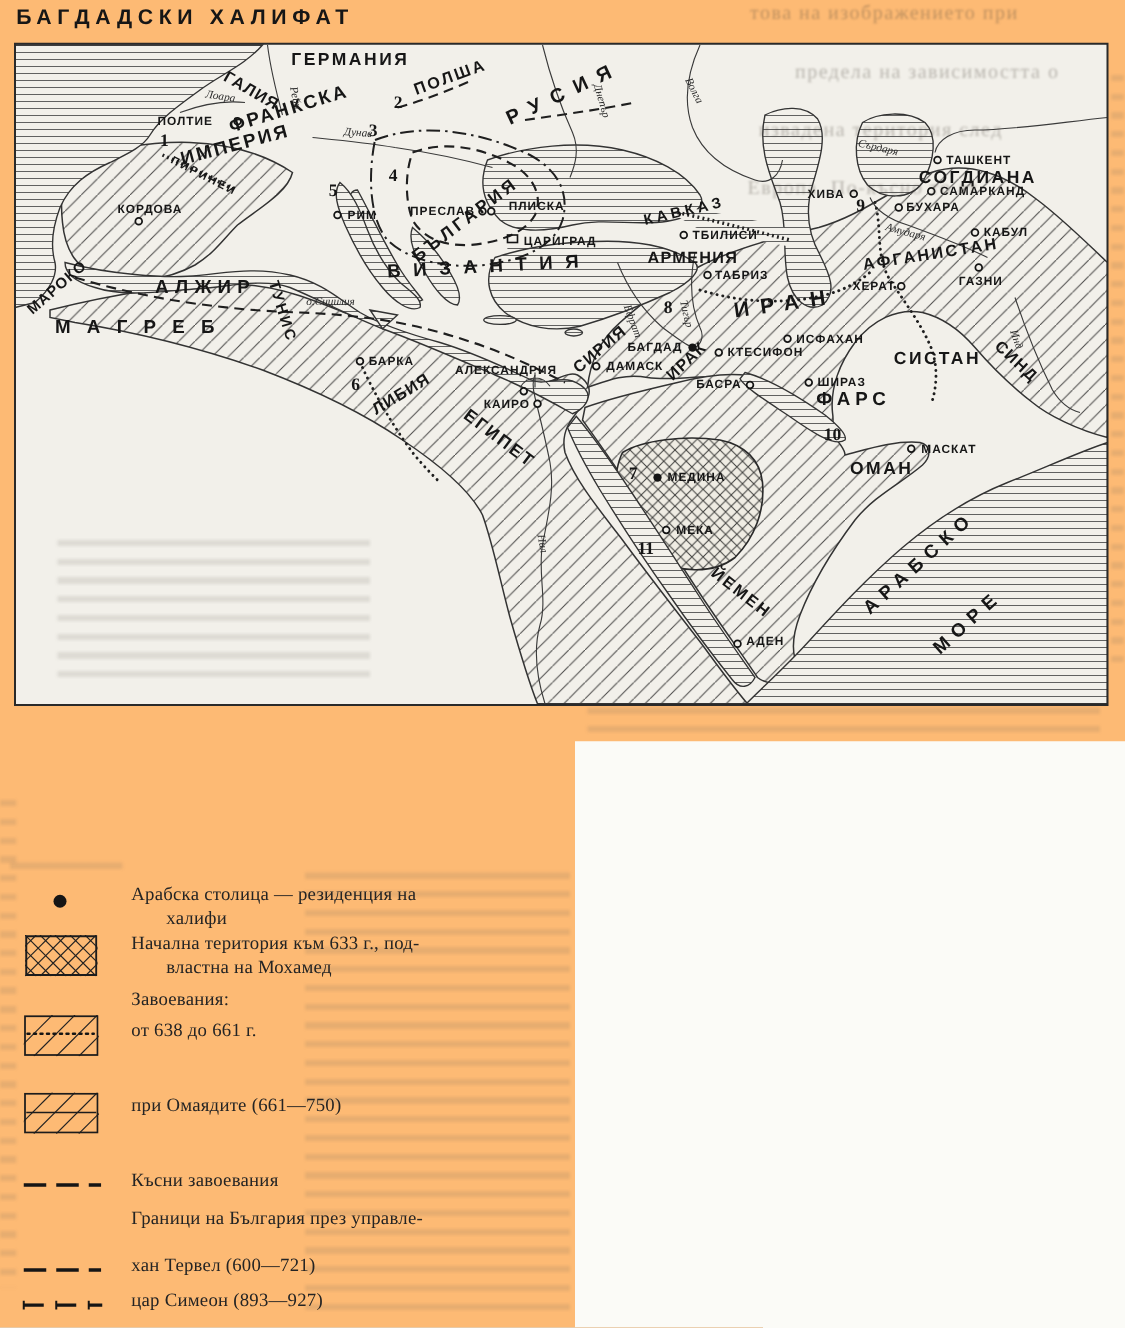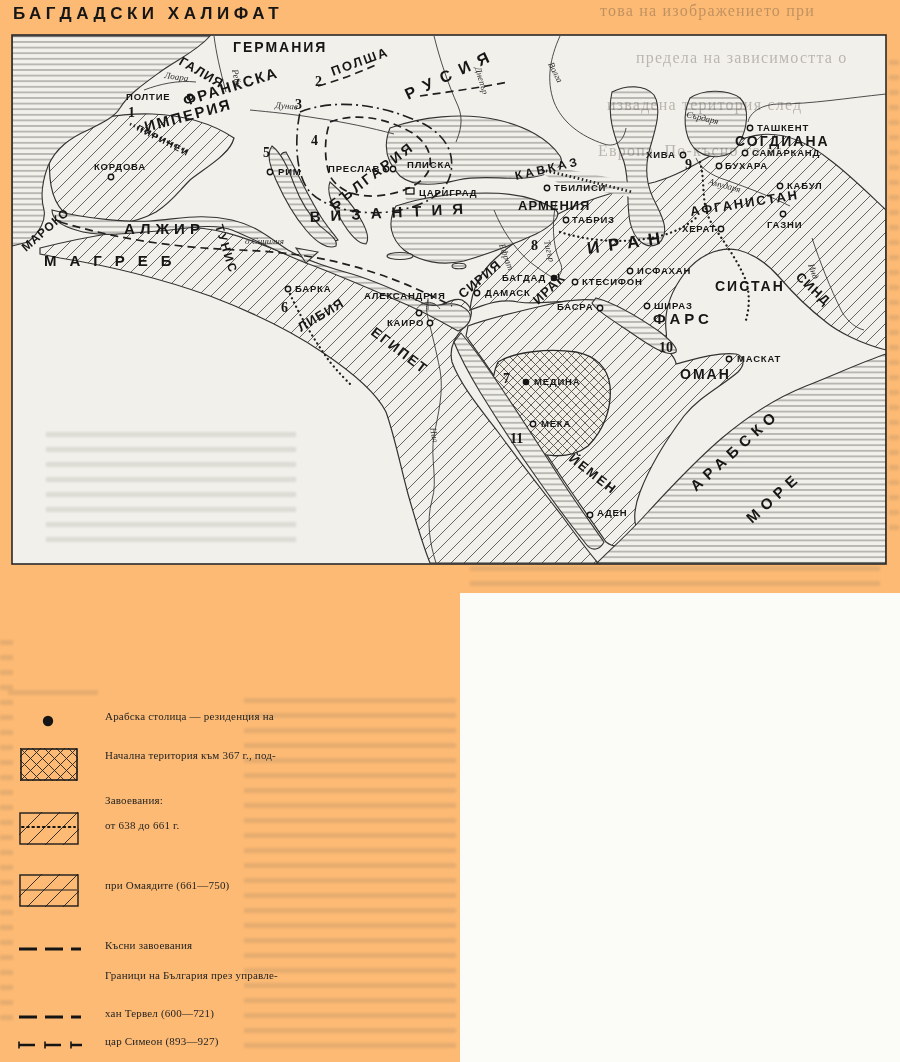--- a/index.html
+++ b/index.html
@@ -5,21 +5,21 @@
   html,body{margin:0;padding:0;background:#d8d6d0;}
   .page{position:relative;width:900px;height:1062px;background:#fdba74;overflow:hidden;
         font-family:"Liberation Serif",serif;color:#1d1d1d;}
   .title{position:absolute;left:13px;top:4px;font-family:"Liberation Sans",sans-serif;
          font-weight:700;font-size:17px;letter-spacing:4.5px;color:#161616;white-space:nowrap;}
   .region-index{position:absolute;left:18px;top:599px;width:436px;font-size:15px;line-height:15.6px;
          letter-spacing:.2px;word-spacing:2px;white-space:pre-line;color:#222;}
   .legend{position:absolute;left:0;top:0;width:470px;height:1062px;}
   .lg-row{position:absolute;left:0;width:470px;}
   .lg-sym{position:absolute;}
-  .lg-txt{position:absolute;left:105px;width:360px;font-size:11px;line-height:18.5px;
+  .lg-txt{position:absolute;left:105px;width:360px;font-size:15px;line-height:18.5px;
           letter-spacing:.2px;color:#242424;}
   .lg-txt .l2{display:block;padding-left:28px;}
   .whitebox{position:absolute;left:460px;top:593px;width:440px;height:469px;background:#fbfbf7;}
   .stripes{position:absolute;background:repeating-linear-gradient(180deg,rgba(105,100,88,.15) 0 5px,transparent 5px 15px);
            filter:blur(1.3px);pointer-events:none;}
   .bleedtxt{position:absolute;font-size:16px;font-family:"Liberation Serif",serif;
             color:rgba(70,64,56,.33);letter-spacing:1.2px;filter:blur(.7px);white-space:nowrap;pointer-events:none;}
   svg text{fill:#161616;}
   .k-rg{font-family:"Liberation Sans",sans-serif;font-weight:700;}
   .k-ct{font-family:"Liberation Sans",sans-serif;font-weight:700;font-size:9.5px;letter-spacing:.8px;}
@@ -251,41 +251,41 @@
       <div class="stripes" style="left: 470px; top: 566px; width: 410px; height: 24px;"></div>
       <div class="stripes" style="left: 8px; top: 690px; width: 90px; height: 12px;"></div>
     </div>
 
 
   <div class="legend">
       <div class="lg-row" style="top: 707px;">
         <span class="lg-sym" style="left: 40px; top: 6px;"><svg width="16" height="16">
             <circle cx="8" cy="8" r="5.2" fill="#151515"></circle>
           </svg></span>
-        <div class="lg-txt"><span>Арабска столица — резиденция на</span></div>
+        <div class="lg-txt"><span>Арабска столица — резиденция на</span><span class="l2">халифи</span></div>
       </div>
       <div class="lg-row" style="top: 746px;">
         <span class="lg-sym" style="left: 20px; top: 2px;"><svg width="58" height="33">
             <line x1="-24" y1="33" x2="9" y2="0" stroke="#222" stroke-width=".9"></line>
             <line x1="-12" y1="33" x2="21" y2="0" stroke="#222" stroke-width=".9"></line>
             <line x1="0" y1="33" x2="33" y2="0" stroke="#222" stroke-width=".9"></line>
             <line x1="12" y1="33" x2="45" y2="0" stroke="#222" stroke-width=".9"></line>
             <line x1="24" y1="33" x2="57" y2="0" stroke="#222" stroke-width=".9"></line>
             <line x1="36" y1="33" x2="69" y2="0" stroke="#222" stroke-width=".9"></line>
             <line x1="48" y1="33" x2="81" y2="0" stroke="#222" stroke-width=".9"></line>
             <line x1="9" y1="33" x2="-24" y2="0" stroke="#222" stroke-width=".9"></line>
             <line x1="21" y1="33" x2="-12" y2="0" stroke="#222" stroke-width=".9"></line>
             <line x1="33" y1="33" x2="0" y2="0" stroke="#222" stroke-width=".9"></line>
             <line x1="45" y1="33" x2="12" y2="0" stroke="#222" stroke-width=".9"></line>
             <line x1="57" y1="33" x2="24" y2="0" stroke="#222" stroke-width=".9"></line>
             <line x1="69" y1="33" x2="36" y2="0" stroke="#222" stroke-width=".9"></line>
             <line x1="81" y1="33" x2="48" y2="0" stroke="#222" stroke-width=".9"></line>
             <rect x="1" y="1" width="56" height="31" fill="none" stroke="#1c1c1c" stroke-width="1.6"></rect>
           </svg></span>
-        <div class="lg-txt"><span>Начална територия към 367 г., под-</span></div>
+        <div class="lg-txt"><span>Начална територия към 633 г., под-</span><span class="l2">властна на Мохамед</span></div>
       </div>
       <div class="lg-row" style="top: 791px;">
         <div class="lg-txt"><span>Завоевания:</span></div>
       </div>
       <div class="lg-row" style="top: 816px;">
         <span class="lg-sym" style="left: 19px; top: -4px;"><svg width="60" height="33">
             <line x1="-10" y1="33" x2="23" y2="0" stroke="#222" stroke-width=".9"></line>
             <line x1="8" y1="33" x2="41" y2="0" stroke="#222" stroke-width=".9"></line>
             <line x1="26" y1="33" x2="59" y2="0" stroke="#222" stroke-width=".9"></line>
             <line x1="44" y1="33" x2="77" y2="0" stroke="#222" stroke-width=".9"></line>

